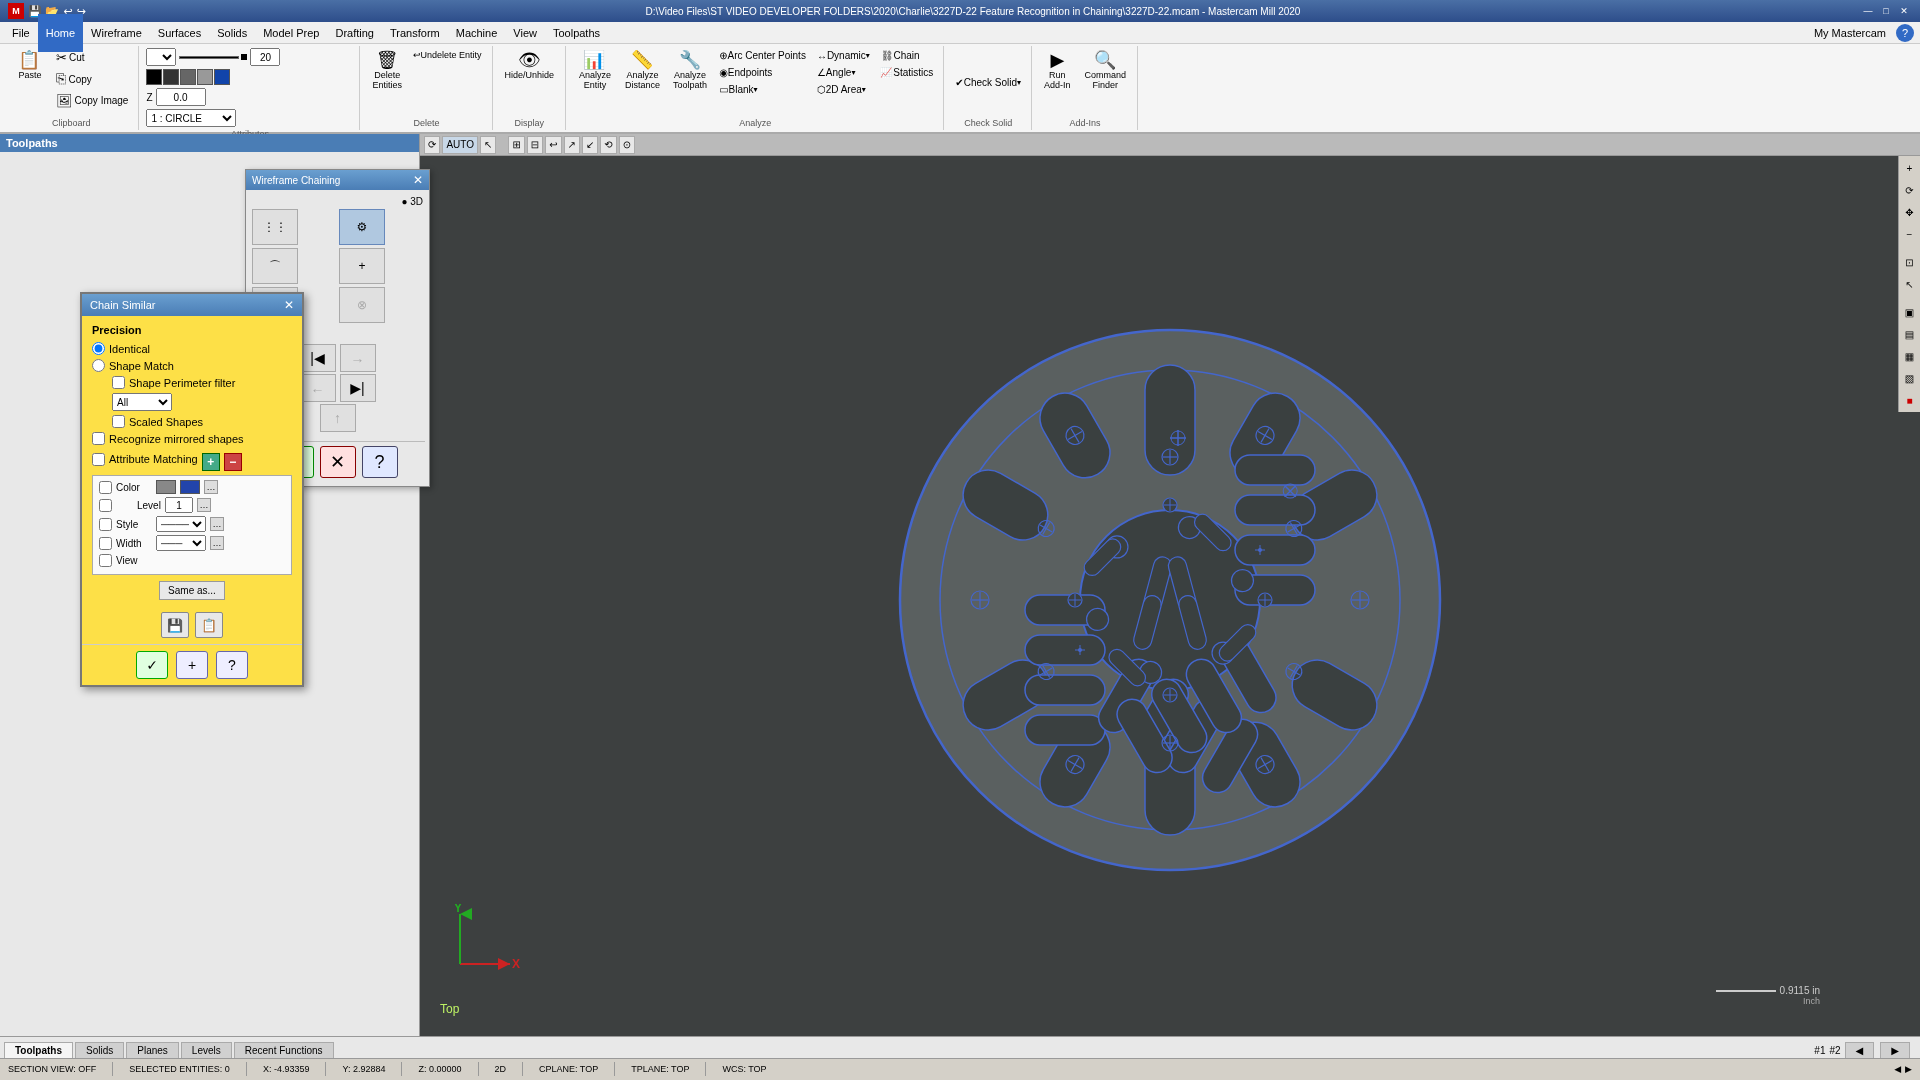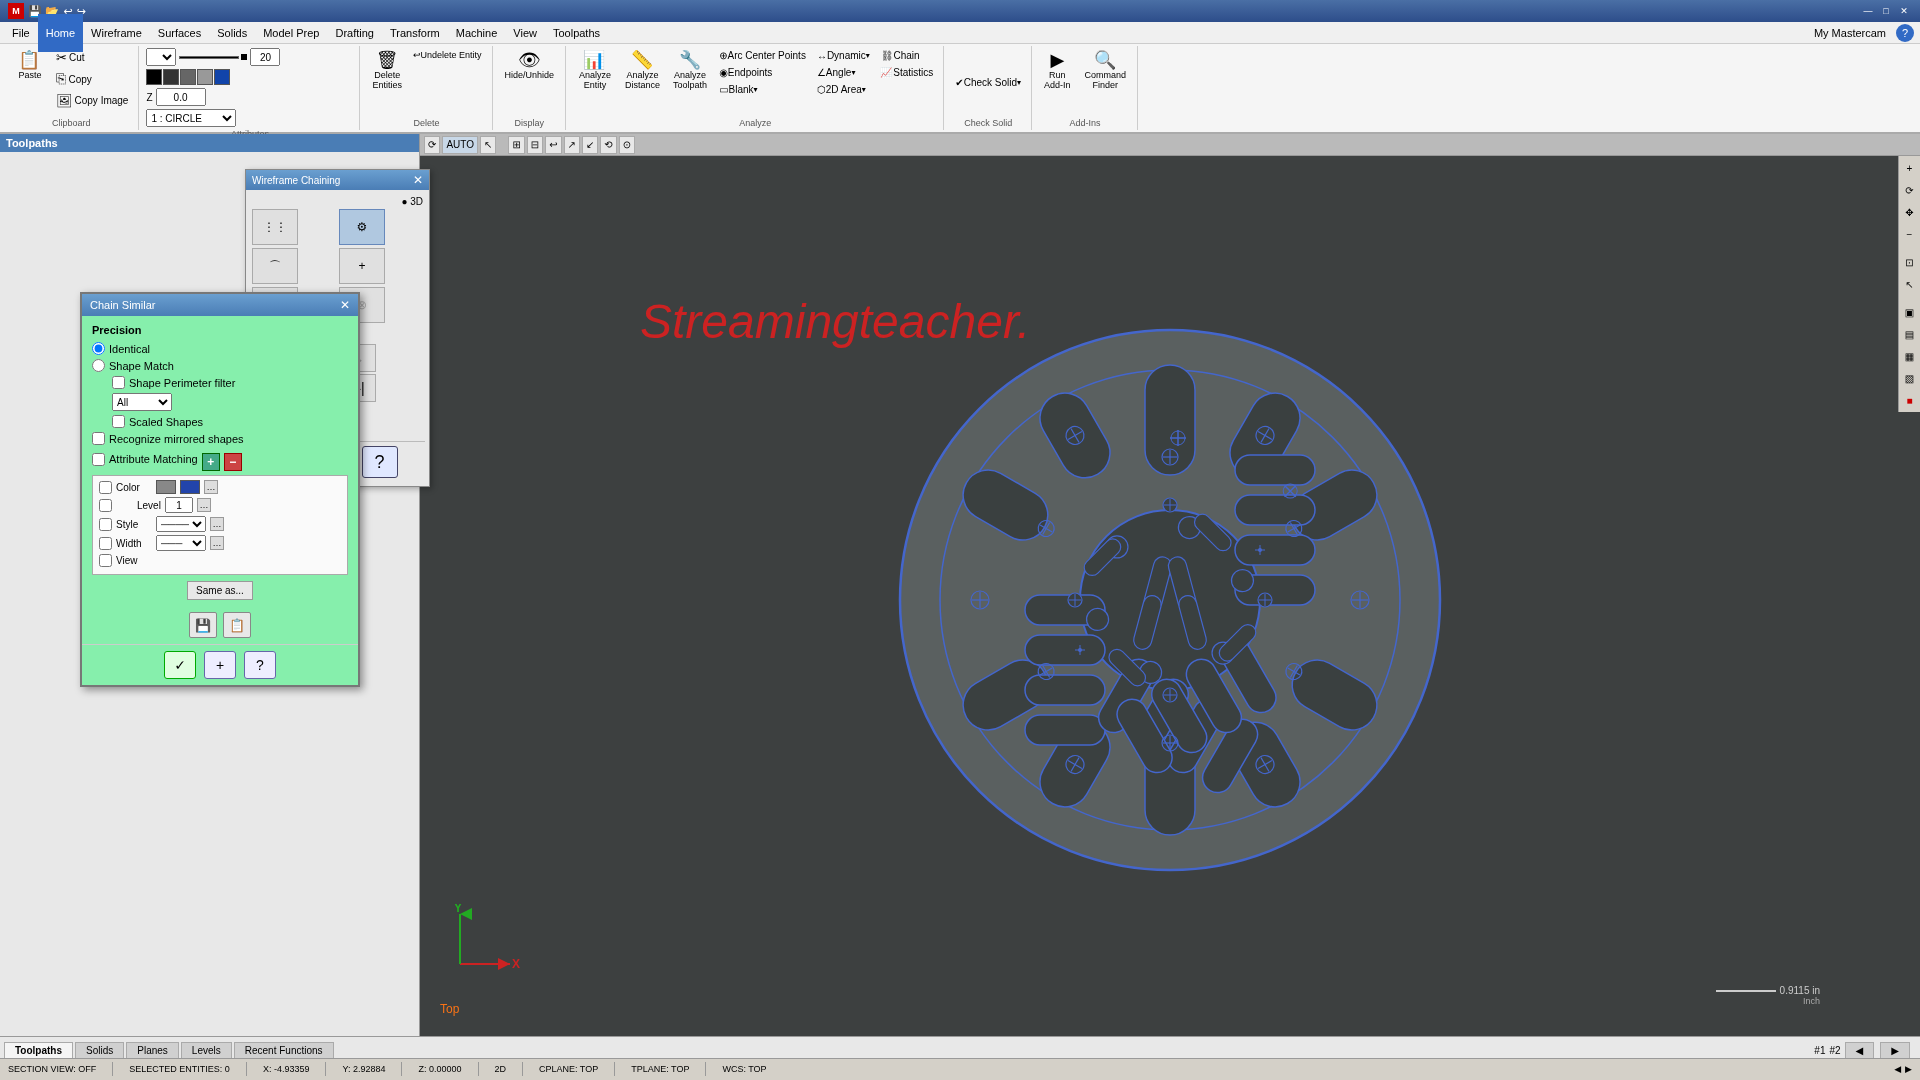--- a/index.html
+++ b/index.html
@@ -140,22 +140,22 @@
       justify-content: space-between;
       align-items: center;
     }
     .dialog-close { cursor: pointer; font-size: 12px; }
 
     
     #chain-dialog {
       position: absolute;
       top: 158px;
       left: 80px;
-      width: 280px;
-      background: #86efac;
+      width: 224px;
+      background: #fde047;
       border: 2px solid #777;
       box-shadow: 3px 3px 8px rgba(0,0,0,0.4);
       z-index: 100;
     }
     #chain-dialog-header {
       background: linear-gradient(to bottom, #6a9fd0, #4a7db5);
       color: white;
       padding: 4px 8px;
       font-size: 11px;
       display: flex;
@@ -310,21 +310,21 @@
       bottom: 50px;
       left: 20px;
       z-index: 10;
     }
 
     
     #view-label {
       position: absolute;
       bottom: 20px;
       left: 20px;
-      color: #f97316;
+      color: #bef264;
       font-size: 12px;
     }
 
     
     #scale-indicator {
       position: absolute;
       bottom: 30px;
       right: 100px;
       color: #ddd;
       font-size: 10px;
@@ -397,20 +397,21 @@
 <body>
 
 <div id="titlebar">
   <div style="display:flex;align-items:center;gap:4px;">
     <div style="width:16px;height:16px;background:#c00;display:flex;align-items:center;justify-content:center;font-size:9px;color:white;font-weight:bold;">M</div>
     <span style="color:white;font-size:11px;cursor:pointer;">💾</span>
     <span style="color:white;font-size:11px;cursor:pointer;">📂</span>
     <span style="color:white;font-size:11px;cursor:pointer;">↩</span>
     <span style="color:white;font-size:11px;cursor:pointer;">↪</span>
   </div>
+  <div class="title">D:\Video Files\ST VIDEO DEVELOPER FOLDERS\2020\Charlie\3227D-22 Feature Recognition in Chaining\3227D-22.mcam - Mastercam Mill 2020</div>
   <div class="win-buttons">
     <div class="win-btn">—</div>
     <div class="win-btn">□</div>
     <div class="win-btn close">✕</div>
   </div>
 </div>
 
 <div id="menubar">
   <div class="menu-item">File</div>
   <div class="menu-item active">Home</div>
@@ -767,21 +768,20 @@
       <div class="vp-btn">⊟</div>
       <div class="vp-btn">↩</div>
       <div class="vp-btn">↗</div>
       <div class="vp-btn">↙</div>
       <div class="vp-btn">⟲</div>
       <div class="vp-btn">⊙</div>
       <div style="flex:1;"></div>
     </div>
 
 
-    <div id="watermark">Streamingteacher.</div>
 
     <div class="cad-drawing">
       <svg width="600" height="620" viewBox="0 0 600 620">
 
         <circle cx="300" cy="310" r="270" fill="#5a6060" stroke="#4466cc" stroke-width="2.5"></circle>
 
         <circle cx="300" cy="310" r="230" fill="none" stroke="#4466cc" stroke-width="1.5"></circle>
 
         <circle cx="300" cy="310" r="90" fill="#3a4040" stroke="#4466cc" stroke-width="2"></circle>
 

